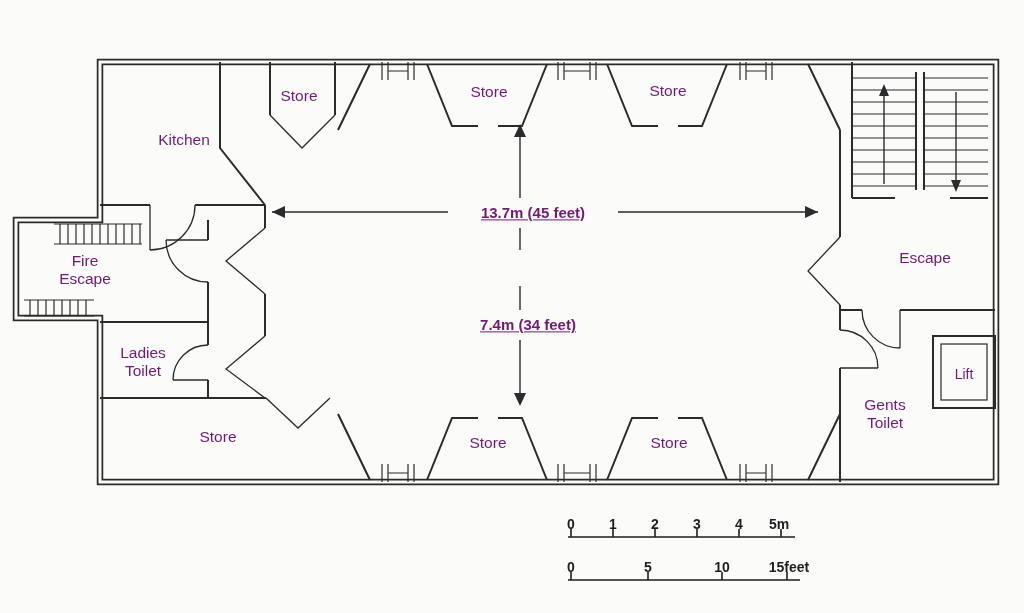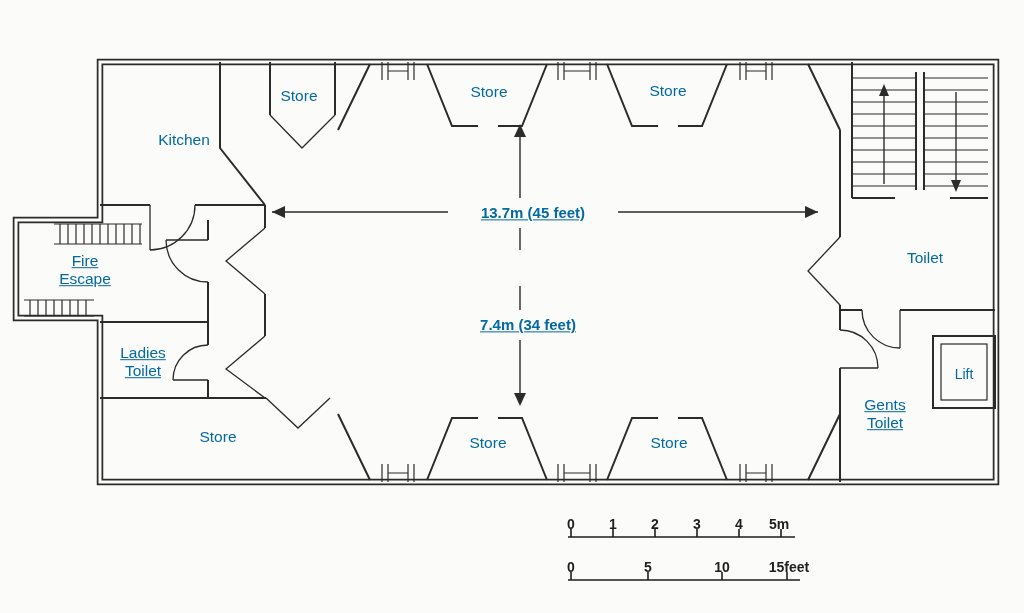--- a/index.html
+++ b/index.html
@@ -11,25 +11,25 @@
     font-family: "Liberation Sans", sans-serif;
     color: var(--ink);
     overflow: hidden;
   }
   #plan svg { position:absolute; left:0; top:0; color: var(--ink); }
   .lbl {
     position: absolute;
     transform: translate(-50%,-50%);
     font-size: 15.5px;
     line-height: 1.15;
-    color: #0369a1;
+    color: #701a75;
     white-space: nowrap;
     text-align: center;
   }
-  .lbl.wrap { white-space: normal; width: 64px; text-decoration: underline; }
+  .lbl.wrap { white-space: normal; width: 64px; }
   .lbl.bold { font-weight: bold; }
   .lbl.title { font-size: 18px; font-weight: bold; letter-spacing: .2px; }
   .lbl.dim { font-size: 15px; font-weight: bold; text-decoration: underline; }
   .lbl.small { font-size: 14px; }
   .tick-num {
     position: absolute;
     transform: translate(-50%,-50%);
     font-size: 14px; font-weight: bold; color:#1e1e1e;
     white-space: nowrap;
   }
@@ -125,21 +125,21 @@
 
   <div class="lbl" style="left:184px; top:140px">Kitchen</div>
   <div class="lbl" style="left:299px; top:96px">Store</div>
   <div class="lbl" style="left:489px; top:92px">Store</div>
   <div class="lbl" style="left:668px; top:91px">Store</div>
   <div class="lbl wrap" style="left:85px; top:270px">Fire Escape</div>
   <div class="lbl wrap" style="left:143px; top:362px">Ladies Toilet</div>
   <div class="lbl" style="left:218px; top:437px">Store</div>
   <div class="lbl" style="left:488px; top:443px">Store</div>
   <div class="lbl" style="left:669px; top:443px">Store</div>
-  <div class="lbl" style="left:925px; top:258px">Toilet</div>
+  <div class="lbl" style="left:925px; top:258px">Escape</div>
   <div class="lbl small" style="left:964px; top:374px">Lift</div>
   <div class="lbl wrap" style="left:885px; top:414px">Gents Toilet</div>
 
   <div class="lbl dim" style="left:533px; top:213px">13.7m (45 feet)</div>
   <div class="lbl dim" style="left:528px; top:325px">7.4m (34 feet)</div>
 
   <span class="tick-num" style="left:571px; top:524px">0</span>
   <span class="tick-num" style="left:613px; top:524px">1</span>
   <span class="tick-num" style="left:655px; top:524px">2</span>
   <span class="tick-num" style="left:697px; top:524px">3</span>

